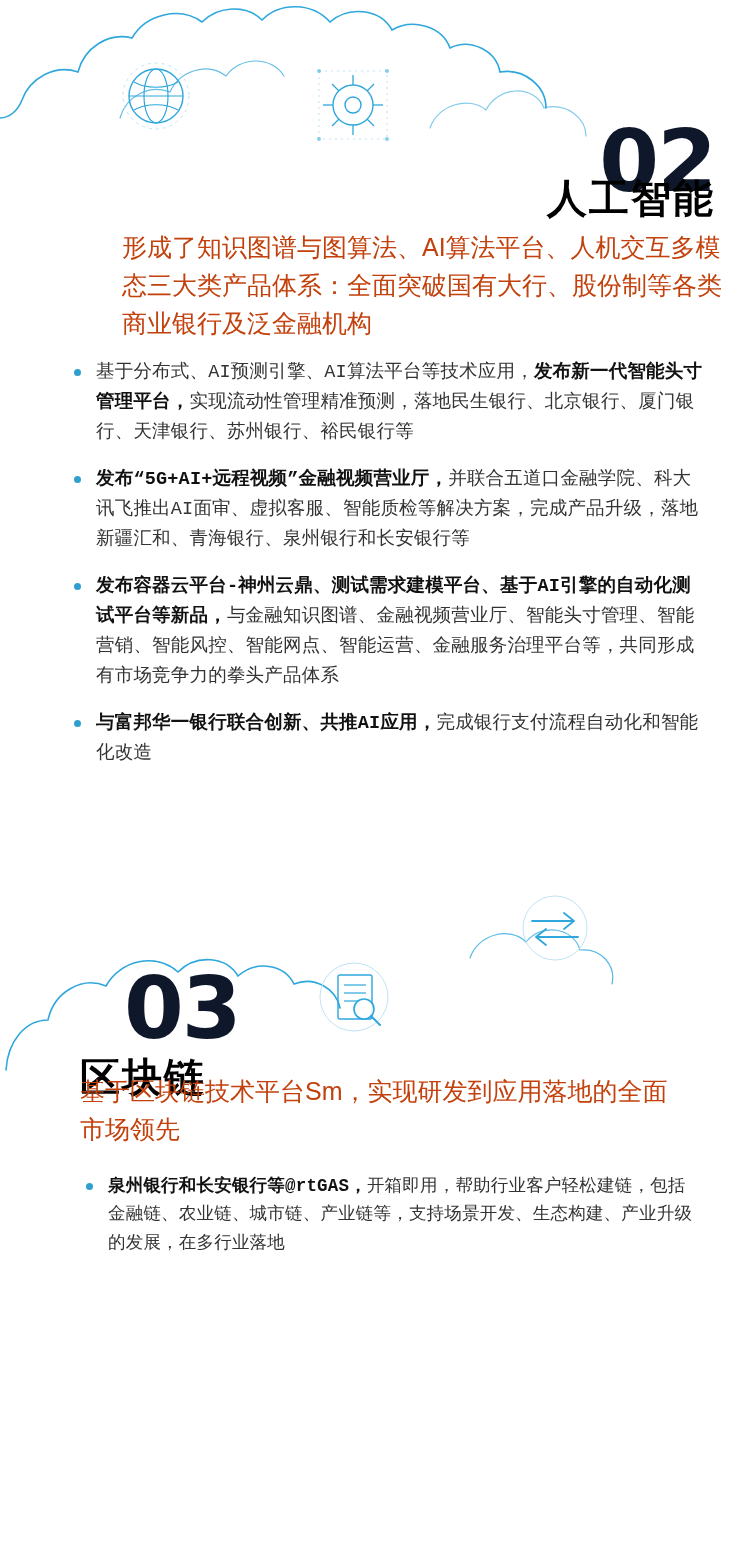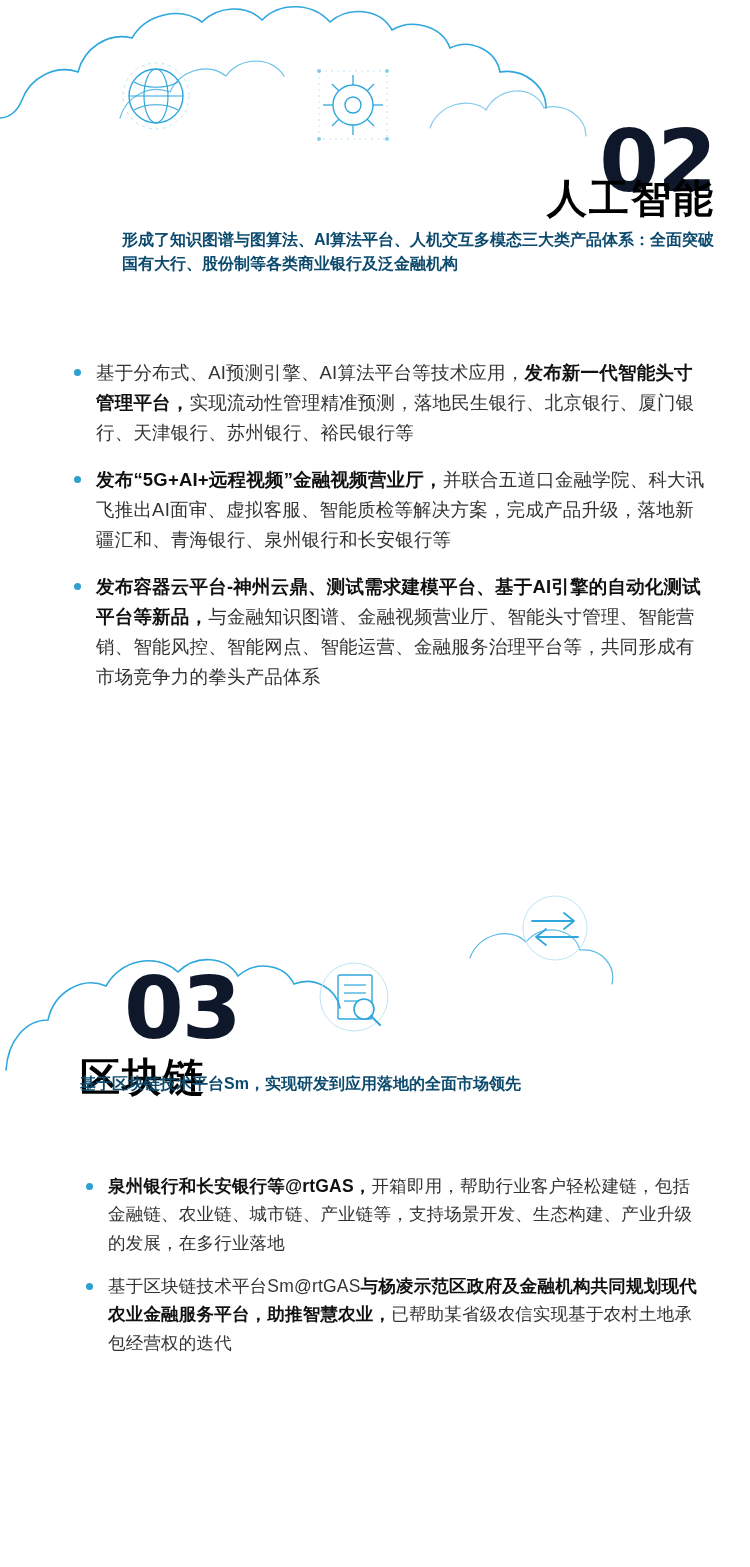--- a/index.html
+++ b/index.html
@@ -49,24 +49,24 @@
     font-size: 40px;
     line-height: 1;
     color: #000000;
     letter-spacing: 2px;
   }
   .sectitle-02 { right: 35px; top: 178px; }
   .sectitle-03 { left: 80px; top: 1057px; }
 
   .lead {
     position: absolute;
-    font-size: 16px;
+    font-size: 25px;
     line-height: 1.52;
-    color: #0c4a6e;
-    font-weight: 700;
+    color: #c2410c;
+    font-weight: 400;
   }
   .lead-02 {
     left: 122px; top: 228px; width: 600px;
     text-align: left;
   }
   .lead-03 {
     left: 80px; top: 1072px; width: 600px;
   }
 
   ul.bullets {
@@ -78,20 +78,21 @@
   .bullets-03 { left: 80px; top: 1172px; width: 620px; }
 
   ul.bullets > li {
     position: relative;
     padding-left: 28px;
     margin-bottom: 17px;
     font-size: 18.5px;
     line-height: 1.62;
     color: #333333;
     letter-spacing: 0.2px;
+    font-family: Liberation Mono, monospace;
   }
   ul.bullets > li::before {
     content: "";
     position: absolute;
     left: 6px;
     top: 11px;
     width: 7px; height: 7px;
     border-radius: 50%;
     background: #2f9fd0;
   }
@@ -151,20 +152,21 @@
   </div>
 
   <div class="sec02">
     <div class="bignum bignum-02">02</div>
     <div class="sectitle sectitle-02">人工智能</div>
     <div class="lead lead-02">形成了知识图谱与图算法、AI算法平台、人机交互多模态三大类产品体系：全面突破国有大行、股份制等各类商业银行及泛金融机构</div>
     <ul class="bullets bullets-02">
         <li><span>基于分布式、AI预测引擎、AI算法平台等技术应用，</span><span class="b">发布新一代智能头寸管理平台，</span><span>实现流动性管理精准预测，落地民生银行、北京银行、厦门银行、天津银行、苏州银行、裕民银行等</span></li>
         <li><span class="b">发布“5G+AI+远程视频”金融视频营业厅，</span><span>并联合五道口金融学院、科大讯飞推出AI面审、虚拟客服、智能质检等解决方案，完成产品升级，落地新疆汇和、青海银行、泉州银行和长安银行等</span></li>
         <li><span class="b">发布容器云平台-神州云鼎、测试需求建模平台、基于AI引擎的自动化测试平台等新品，</span><span>与金融知识图谱、金融视频营业厅、智能头寸管理、智能营销、智能风控、智能网点、智能运营、金融服务治理平台等，共同形成有市场竞争力的拳头产品体系</span></li>
+        <li><span class="b">与富邦华一银行联合创新、共推AI应用，</span><span>完成银行支付流程自动化和智能化改造</span></li>
       </ul>
   </div>
 
   <div class="art" style="left:0;top:880px;width:750px;height:200px;">
     <svg width="750" height="200" viewBox="0 0 750 200" fill="none">
       <path d="M6 190 C 8 160, 26 140, 48 140 C 54 112, 82 96, 106 106 C 120 80, 156 72, 178 92 C 196 74, 226 76, 238 96 C 256 80, 284 84, 294 104 C 314 96, 336 108, 340 128" stroke="#2fa7dd" stroke-width="1.6" fill="none" stroke-linecap="round"></path>
       <path d="M470 78 C 478 54, 510 46, 526 62 C 542 42, 574 48, 580 70 C 602 68, 616 86, 612 104" stroke="#2fa7dd" stroke-width="1.2" fill="none" stroke-linecap="round" opacity="0.8"></path>
     </svg>
   </div>
 
@@ -189,17 +191,16 @@
       <path d="M66 52 H 26 M34 44 L 24 52 L 34 60" stroke="#2fa7dd" stroke-width="1.8" fill="none" stroke-linecap="round" stroke-linejoin="round"></path>
     </svg>
   </div>
 
   <div class="sec03">
     <div class="bignum bignum-03">03</div>
     <div class="sectitle sectitle-03">区块链</div>
     <div class="lead lead-03">基于区块链技术平台Sm，实现研发到应用落地的全面市场领先</div>
     <ul class="bullets bullets-03 small">
         <li><span class="b">泉州银行和长安银行等@rtGAS，</span><span>开箱即用，帮助行业客户轻松建链，包括金融链、农业链、城市链、产业链等，支持场景开发、生态构建、产业升级的发展，在多行业落地</span></li>
-        <li><span>基于区块链技术平台Sm@rtGAS</span><span class="b">与杨凌示范区政府及金融机构共同规划现代农业金融服务平台，助推智慧农业，</span><span>已帮助某省级农信实现基于农村土地承包经营权的迭代</span></li>
       </ul>
   </div>
 
 </div>
 
 </body></html>

